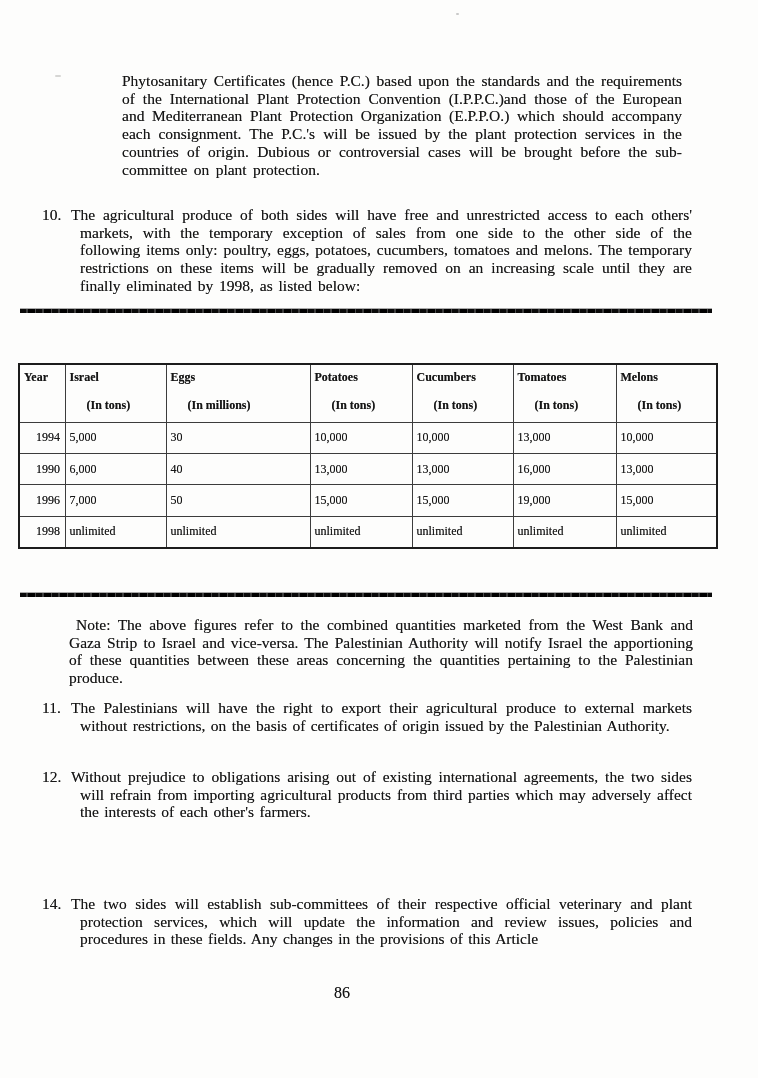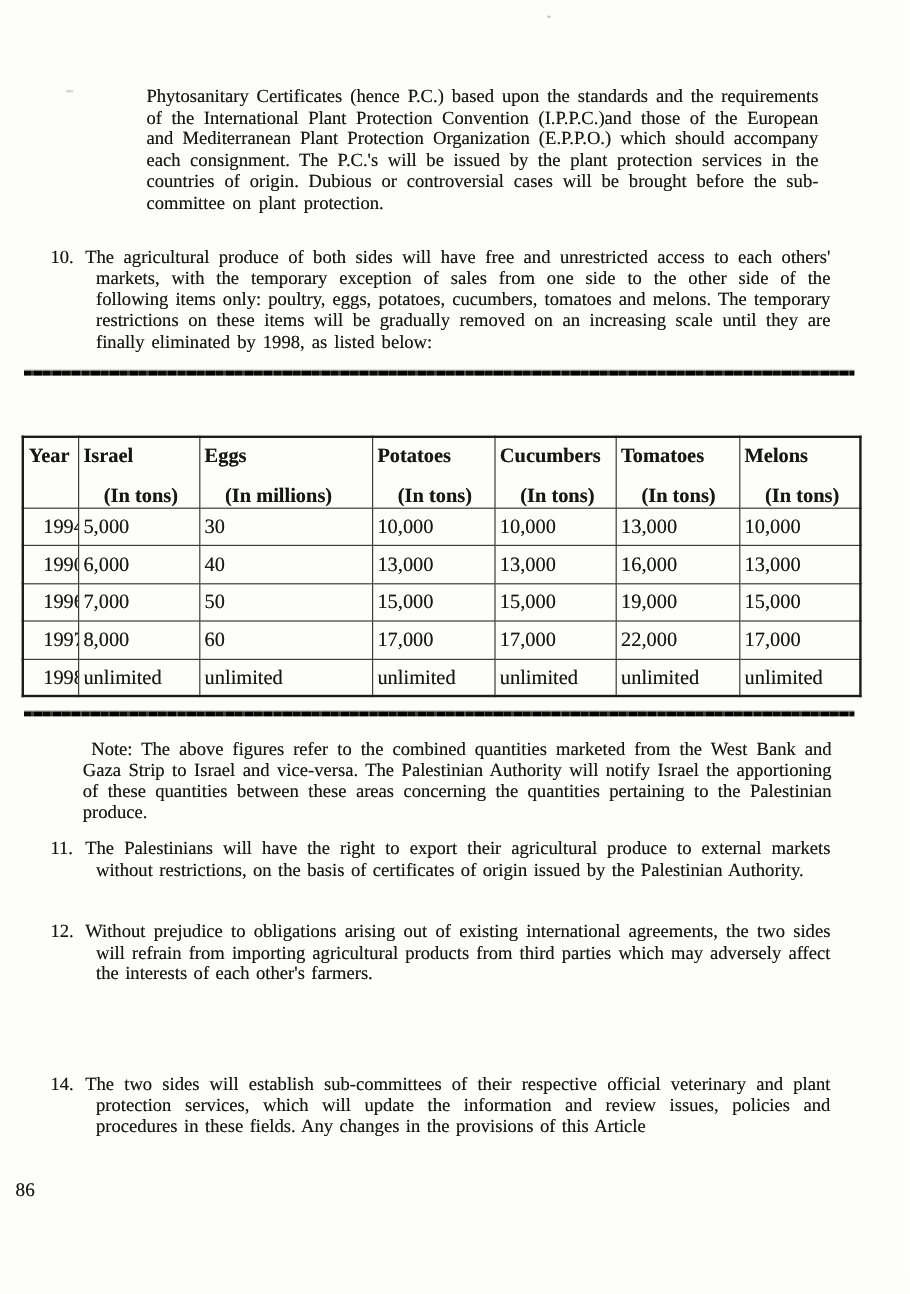--- a/index.html
+++ b/index.html
@@ -42,21 +42,21 @@
       repeating-linear-gradient(90deg,
         #0a0a0a 0 6px, #3d3d3d 6px 8px, #000 8px 15px, #4a4a4a 15px 16px);
     box-shadow:0 -1px 0 rgba(90,90,90,0.5);
   }
   .hrule-top { top:309px; }
   .hrule-bottom { top:593px; }
   .quota-table {
     position:absolute; left:18px; top:363px;
     border-collapse:collapse; table-layout:fixed;
     width:698px;
-    font-size:17px;
+    font-size:12px;
     border:2.4px solid #1c1c1c;
   }
   .quota-table th, .quota-table td {
     border:1.4px solid #3c3c3c;
     text-align:left; font-weight:normal;
     overflow:hidden; white-space:nowrap;
   }
   .quota-table th {
     height:58px; box-sizing:border-box;
     padding:5px 0 0 4px; vertical-align:top;
@@ -75,21 +75,21 @@
   .quota-table .col-4 { width:101px; }
   .quota-table .col-5 { width:103px; }
   .quota-table .col-6 { width:101px; }
   .quota-table td.year-cell { padding-left:16px; }
   .note {
     left:69px; top:616px; width:624px;
     text-indent:7px; word-spacing:2px;
   }
   .pagenum {
     left:0; top:984px; width:684px;
-    text-align:left; font-size:16px;margin-left:13px;
+    text-align:center; font-size:16px;
   }
   .speck {
     position:absolute; background:#c9c9c9; border-radius:1px;
   }
   .speck-top { left:456px; top:13px; width:3px; height:2px; }
   .speck-left { left:55px; top:75px; width:6px; height:2px; background:#d6d6d4; }
 </style>
 </head>
 <body>
 
@@ -166,29 +166,20 @@
     <tr>
       <td class="year-cell">1996</td>
       <td>7,000</td>
       <td>50</td>
       <td>15,000</td>
       <td>15,000</td>
       <td>19,000</td>
       <td>15,000</td>
     </tr>
     <tr>
-      <td class="year-cell">1997</td>
-      <td>8,000</td>
-      <td>60</td>
-      <td>17,000</td>
-      <td>17,000</td>
-      <td>22,000</td>
-      <td>17,000</td>
-    </tr>
-    <tr>
       <td class="year-cell">1998</td>
       <td>unlimited</td>
       <td>unlimited</td>
       <td>unlimited</td>
       <td>unlimited</td>
       <td>unlimited</td>
       <td>unlimited</td>
     </tr>
   </tbody>
     </table>

